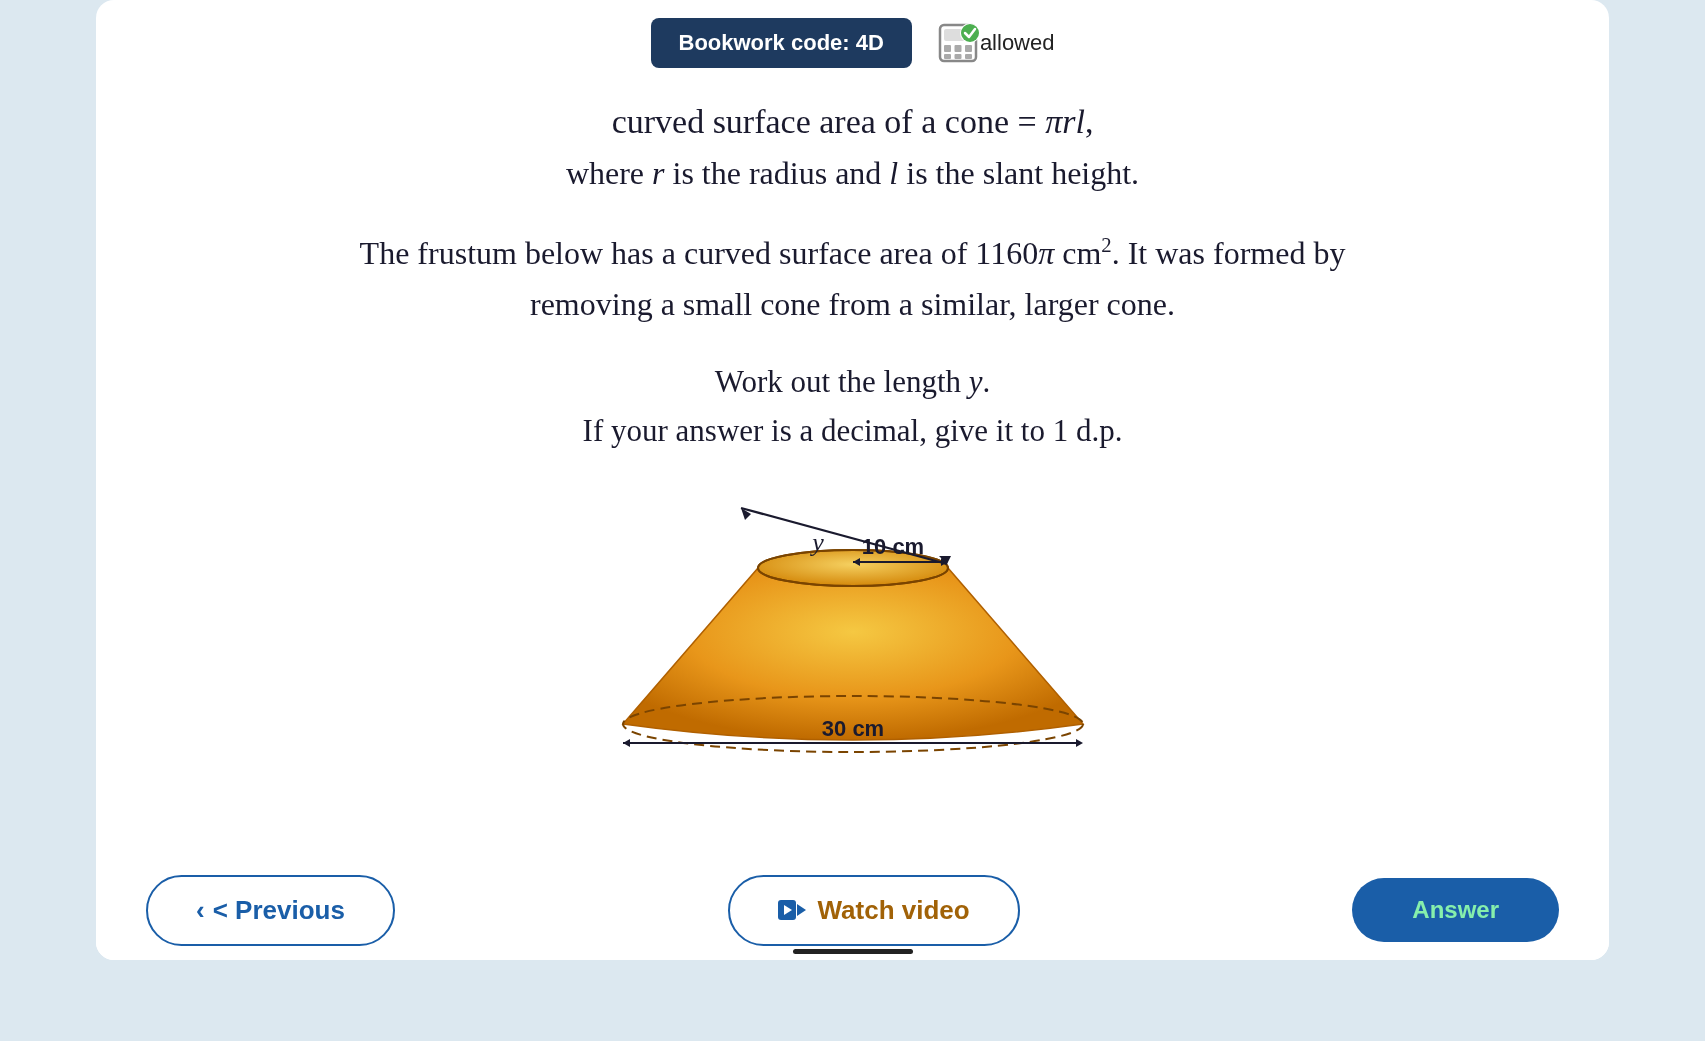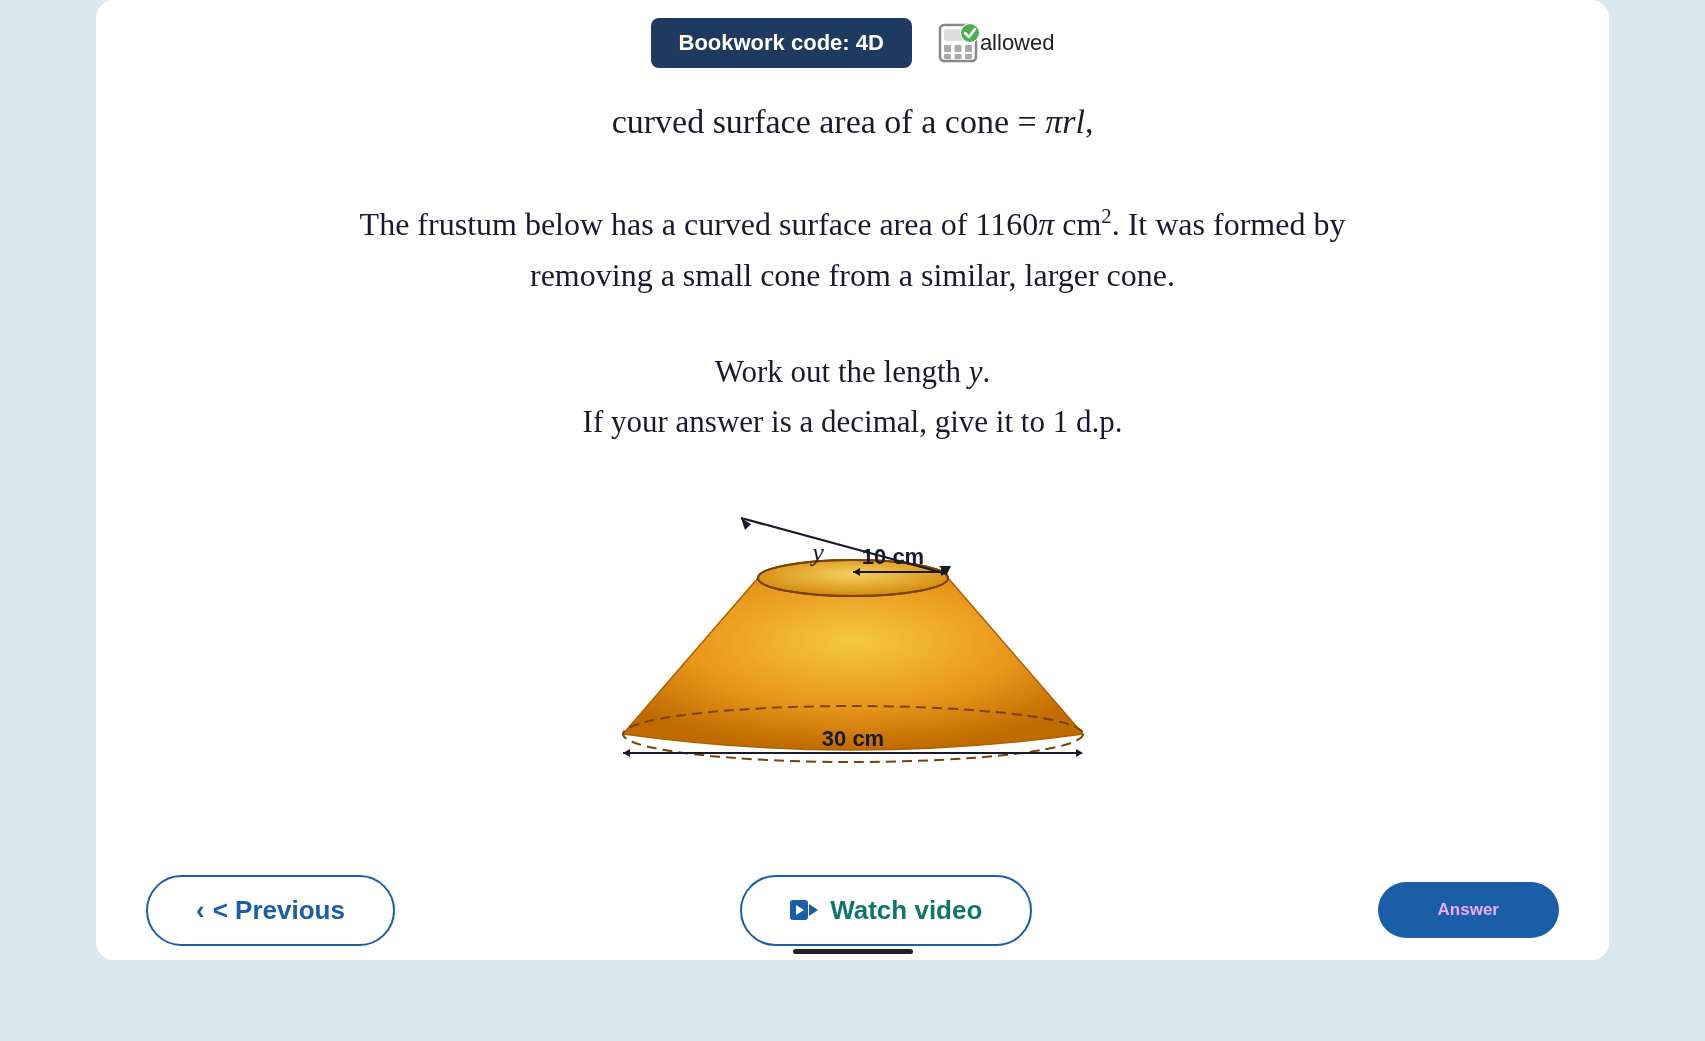--- a/index.html
+++ b/index.html
@@ -73,21 +73,20 @@
       position: relative;
     }
 
     
     .content {
       width: 100%;
       padding: 10px 60px 30px 60px;
       display: flex;
       flex-direction: column;
       align-items: center;
-      gap: 20px;
     }
 
     .formula-block {
       text-align: center;
       font-size: 32px;
       color: #1a1a2e;
       line-height: 1.55;
       margin-bottom: 30px;
     }
 
@@ -146,37 +145,37 @@
       border-radius: 50px;
       cursor: pointer;
       display: flex;
       align-items: center;
       gap: 8px;
     }
 
     .btn-watch-video {
       border: 2.5px solid #1a5ea8;
       background: white;
-      color: #0f766e;
+      color: #a16207;
       font-size: 26px;
       font-family: Arial, sans-serif;
       font-weight: 600;
       padding: 18px 48px;
       border-radius: 50px;
       cursor: pointer;
       display: flex;
       align-items: center;
       gap: 12px;
     }
 
     .btn-answer {
       border: none;
       background: #1a5ea8;
-      color: #f0abfc;
-      font-size: 17px;
+      color: #86efac;
+      font-size: 24px;
       font-family: Arial, sans-serif;
       font-weight: 600;
       padding: 18px 60px;
       border-radius: 50px;
       cursor: pointer;
     }
 
     .video-icon {
       width: 28px;
       height: 20px;
@@ -224,20 +223,23 @@
         </svg>
         <span>allowed</span>
       </div>
     </div>
 
     <div class="content">
 
       <div class="formula-block">
         <div class="formula-line1">
           curved surface area of a cone = <span class="italic">πrl</span>,
+        </div>
+        <div>
+          where <span class="italic">r</span> is the radius and <span class="italic">l</span> is the slant height.
         </div>
       </div>
 
       <div class="problem-text">
         The frustum below has a curved surface area of 1160<span class="italic">π</span> cm<sup>2</sup>. It was formed by
         removing a small cone from a similar, larger cone.
       </div>
 
       <div class="work-out-text">
         Work out the length <span class="italic">y</span>.<br>

